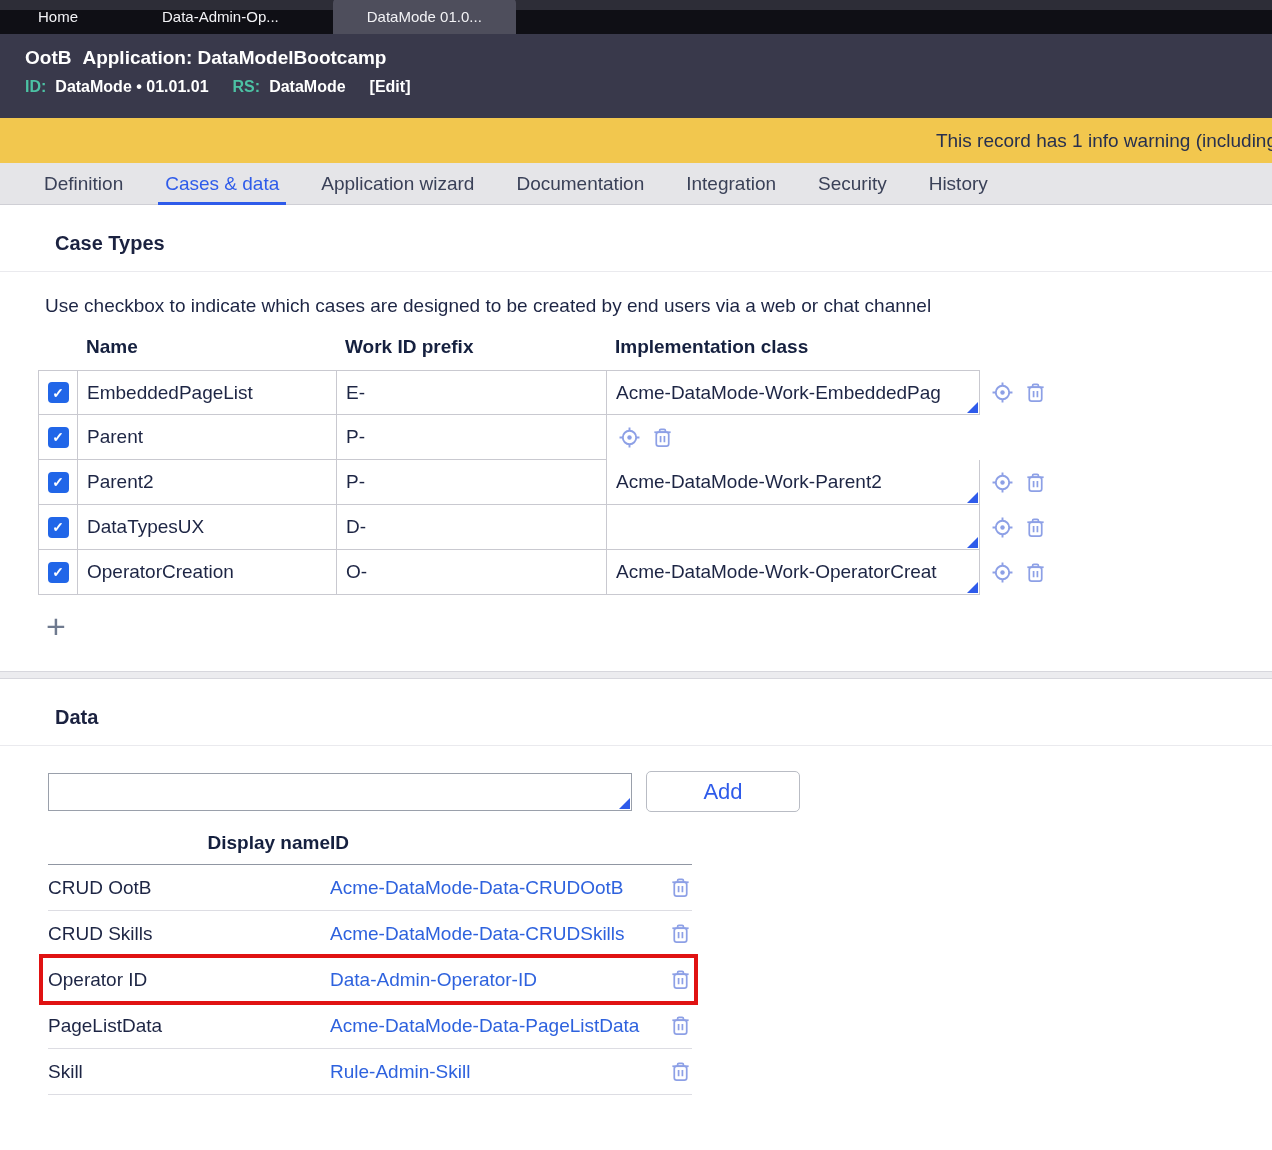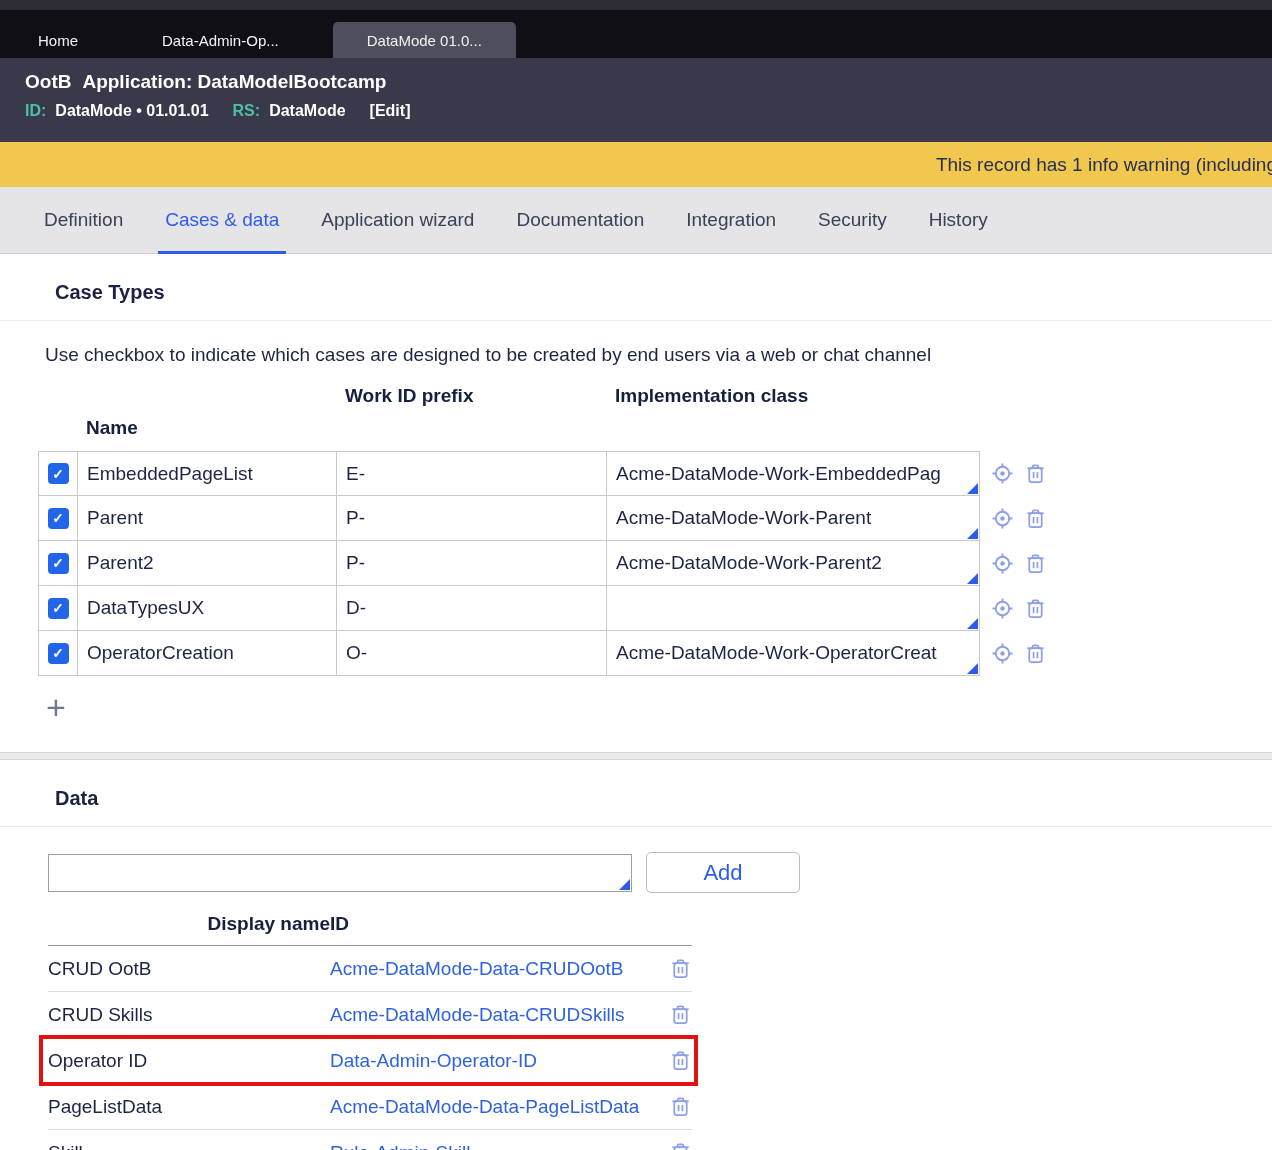--- a/index.html
+++ b/index.html
@@ -5,21 +5,21 @@
   * { box-sizing: border-box; }
   html,body { margin:0; padding:0; }
   body {
     width:1272px; height:1150px; overflow:hidden;
     font-family:"Liberation Sans", sans-serif;
     background:#ffffff; color:#1d2544;
   }
 
   
   .tabbar{
-    height:58px;
+    height:34px;
     background:linear-gradient(to bottom,#2d2d37 0,#2d2d37 10px,#0f0f15 10px);
     display:flex; align-items:flex-end;text-align:center;
   }
   .wtab{
     height:36px; display:flex; align-items:center;
     padding:0 28px; color:#f2f2f5; font-size:15px; white-space:nowrap;
     cursor:pointer;
   }
   .wtab.first{ margin-left:10px; }
   .wtab.second{ margin-left:28px; }
@@ -36,21 +36,21 @@
   
   .warnbar{
     height:45px; background:#f2c74e; overflow:hidden;
     display:flex; align-items:center; justify-content:flex-end;
     font-size:19px; color:#27304f;
   }
   .warnbar span{ white-space:nowrap; transform:translateX(5px); }
 
   
   .navtabs{
-    height:67px; background:#e5e5e8; border-bottom:1px solid #cfcfd5;
+    height:42px; background:#e5e5e8; border-bottom:1px solid #cfcfd5;
     display:flex; align-items:stretch; padding-left:23px;
   }
   .navtab{
     display:flex; align-items:center; padding:0 21px;
     font-size:19px; color:#3a4158; position:relative; cursor:pointer; white-space:nowrap;
   }
   .navtab.active{ color:#2e5bea; }
   .navtab.active::after{
     content:""; position:absolute; bottom:-1px; left:14px; right:14px;
     height:3px; background:#2e5bea;
@@ -59,21 +59,21 @@
   
   .section-title{
     font-size:20px; font-weight:700; color:#1b2240;
     padding:27px 0 16px 55px; border-bottom:1px solid #eaeaee;
   }
   .ct-desc{ font-size:19px; color:#1d2544; padding:23px 6px 15px 45px; }
 
   
   .ct-table{ margin-left:38px; }
   .ct-headrow{ display:flex; font-size:19px; font-weight:700; color:#15203f; padding:4px 0 12px; }
-  .ct-headrow .h-name{ width:299px; padding-left:48px;margin-top:32px; }
+  .ct-headrow .h-name{ width:299px; padding-left:48px; }
   .ct-headrow .h-prefix{ width:270px; padding-left:8px; }
   .ct-headrow .h-impl{ width:373px; padding-left:8px; }
   .ct-rowwrap{ display:flex; align-items:center; }
   .ct-cell{
     height:45px; border-right:1px solid #c9c9d0; border-bottom:1px solid #c9c9d0;
     display:flex; align-items:center; font-size:19px; color:#1d2544; background:#fff;
   }
   .ct-rowwrap.firstrow .ct-cell{ border-top:1px solid #c9c9d0; }
   .c-cb{ width:40px; justify-content:center; border-left:1px solid #c9c9d0; }
   .c-name{ width:259px; padding:0 9px; }
@@ -243,24 +243,20 @@
       <div class="ct-rowwrap">
         <div class="ct-cell c-cb">
           <span class="checkbox">✓</span>
         </div>
         <div class="ct-cell c-name">
             <span>Parent</span>
           </div>
         <div class="ct-cell c-prefix">
             <span>P-</span>
           </div>
-        <div class="ct-cell c-impl">
-            <span>Acme-DataMode-Work-Parent</span>
-            <span class="corner-tri"></span>
-          </div>
         <div class="ct-icons">
           <svg class="icon">
               <use href="#sym-gear"></use>
             </svg>
           <svg class="icon">
               <use href="#sym-trash"></use>
             </svg>
         </div>
       </div>
 

